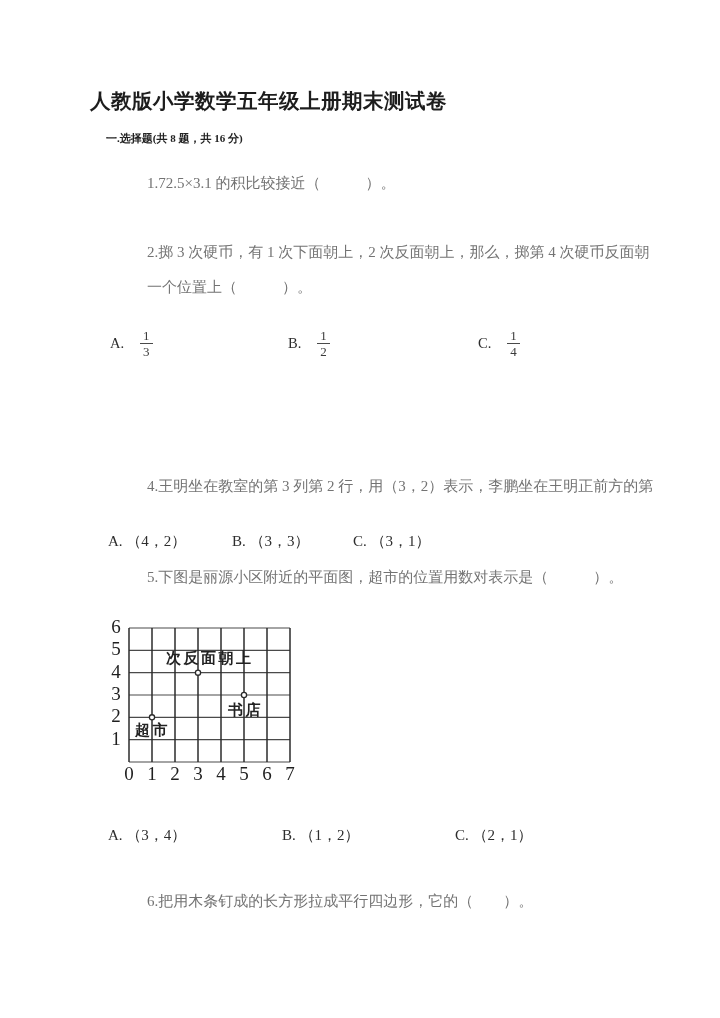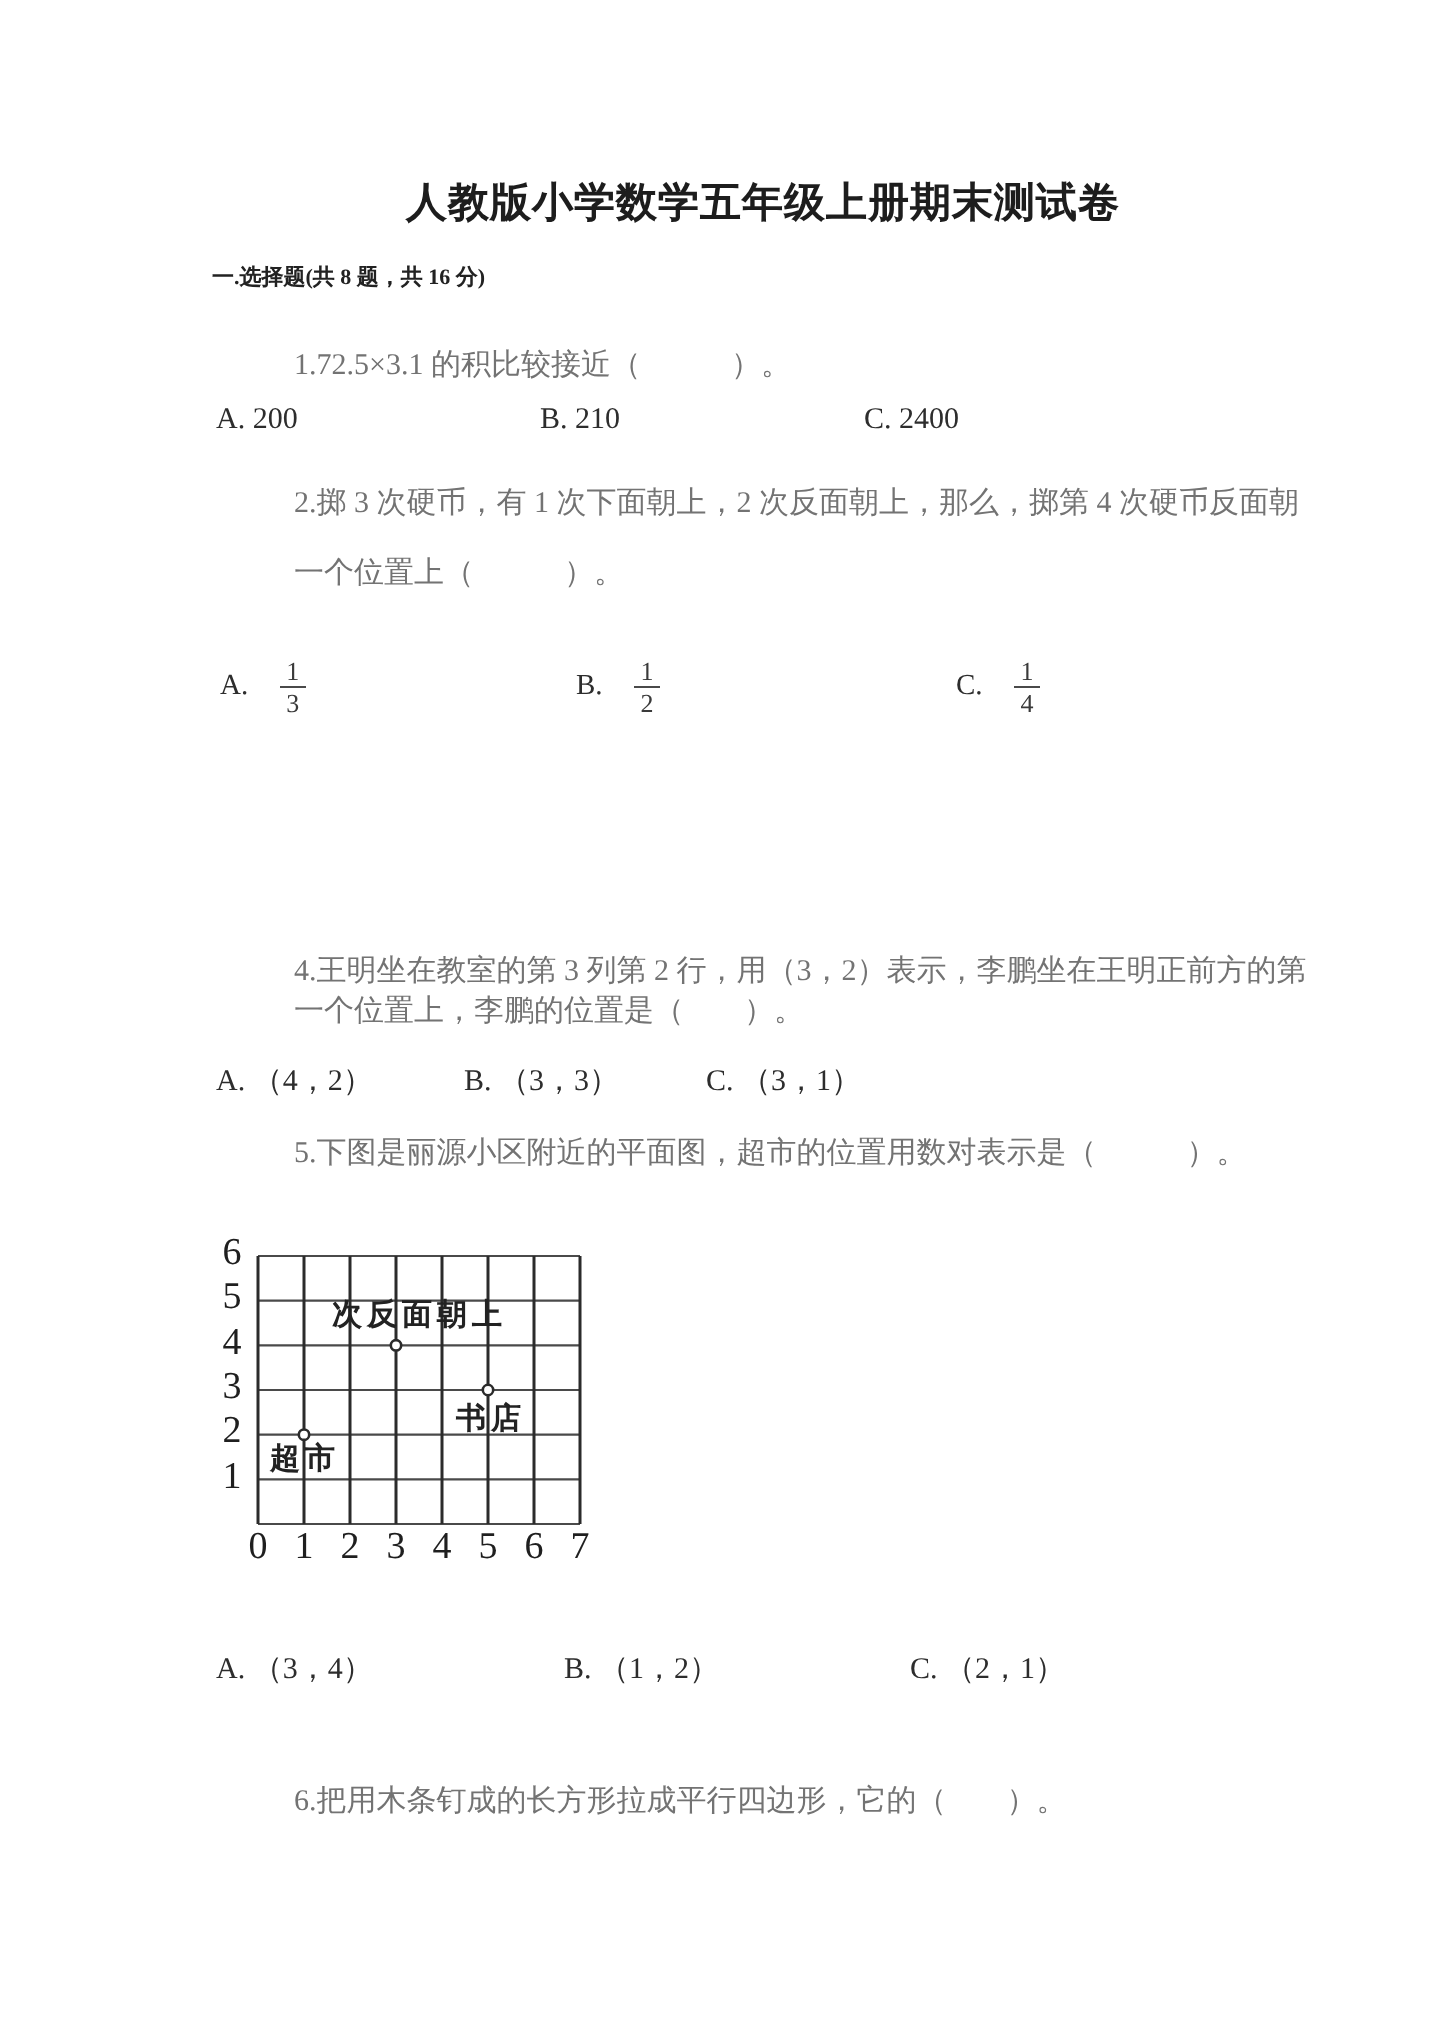--- a/index.html
+++ b/index.html
@@ -4,21 +4,21 @@
 <style>
   * { margin:0; padding:0; box-sizing:border-box; }
   html,body { background:#ffffff; }
   .page {
     position:relative; width:720px; height:1018px; background:#ffffff;
     font-family:"Liberation Serif","DejaVu Serif",serif;
     color:#2d2d2d; overflow:hidden;
   }
   #title {
     position:absolute; top:87px; left:90px; width:470px;
-    text-align:right; font-size:20.5px; font-weight:bold; color:#1d1d1d;
+    text-align:left; font-size:20.5px; font-weight:bold; color:#1d1d1d;
     white-space:nowrap; letter-spacing:0.5px;
   }
   #section {
     position:absolute; top:131px; left:106px;
     font-size:11px; font-weight:bold; color:#222; white-space:nowrap;
   }
   .q {
     position:absolute; left:107px; font-size:15px; line-height:20px;
     white-space:nowrap; color:#737373;margin-left:40px;
   }
@@ -55,25 +55,20 @@
 </head>
 <body>
 
 <div class="page">
 
   <h1 id="title">人教版小学数学五年级上册期末测试卷</h1>
 
   <div id="section">一.选择题(共 8 题，共 16 分)</div>
 
   <div class="q" style="top:173px">1.72.5×3.1 的积比较接近（　　　）。</div>
-  <div class="opt-row" id="q1-opts">
-    <span class="opt o1">A. 200</span>
-    <span class="opt o2">B. 210</span>
-    <span class="opt o3">C. 2400</span>
-  </div>
 
   <div class="q" style="top:242px">2.掷 3 次硬币，有 1 次下面朝上，2 次反面朝上，那么，掷第 4 次硬币反面朝</div>
   <div class="q" style="top:277px">一个位置上（　　　）。</div>
   <div class="opt-row" id="q2-opts">
     <div class="fopt f1">
       <span class="flabel">A.</span>
       <span class="frac">
         <span class="num">1</span>
         <span class="den">3</span>
       </span>
@@ -89,21 +84,20 @@
       <span class="flabel">C.</span>
       <span class="frac">
         <span class="num">1</span>
         <span class="den">4</span>
       </span>
     </div>
   </div>
 
 
   <div class="q" style="top:476px">4.王明坐在教室的第 3 列第 2 行，用（3，2）表示，李鹏坐在王明正前方的第</div>
-  <div class="q" style="top:496px">一个位置上，李鹏的位置是（　　）。</div>
   <div class="opt-row" id="q4-opts">
     <span class="opt o1">A. （4，2）</span>
     <span class="opt o2">B. （3，3）</span>
     <span class="opt o3">C. （3，1）</span>
   </div>
 
   <div class="q" style="top:567px">5.下图是丽源小区附近的平面图，超市的位置用数对表示是（　　　）。</div>
 
   <div id="figure">
     <svg id="grid-svg" width="200" height="152">

